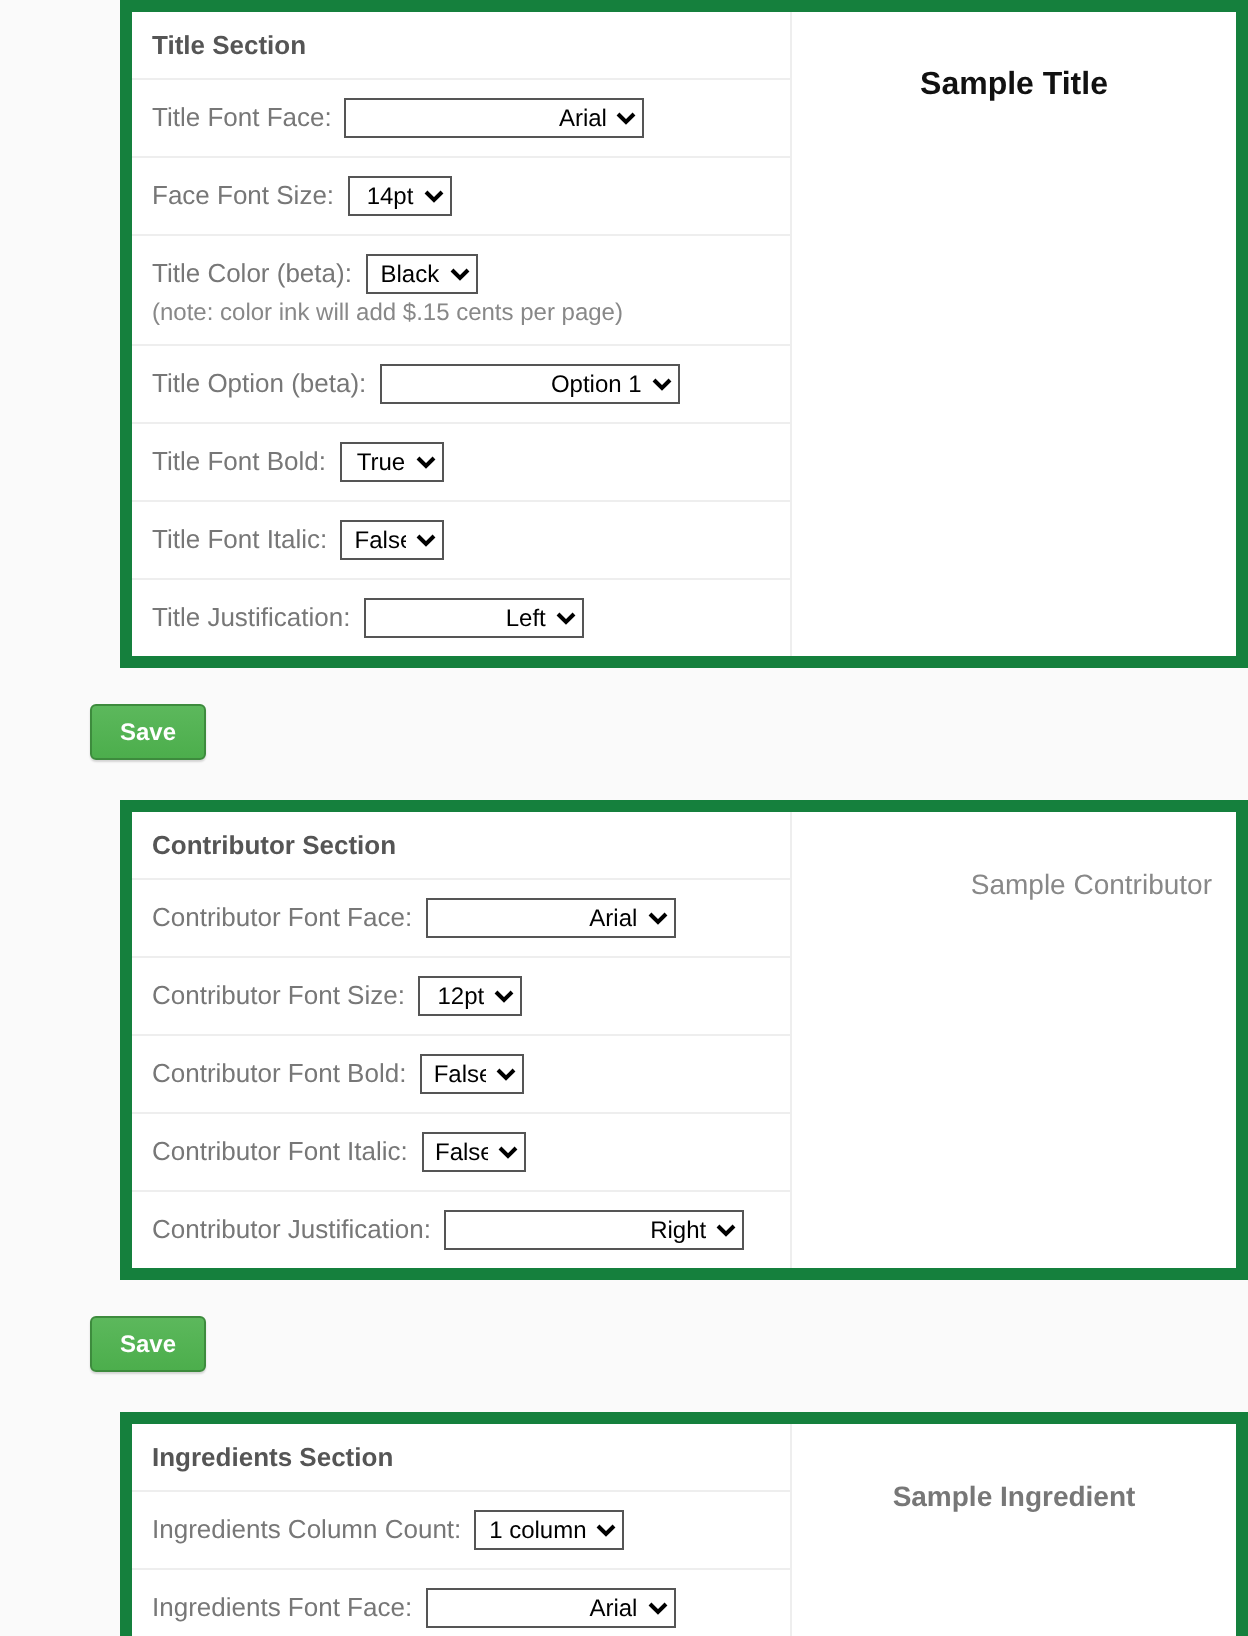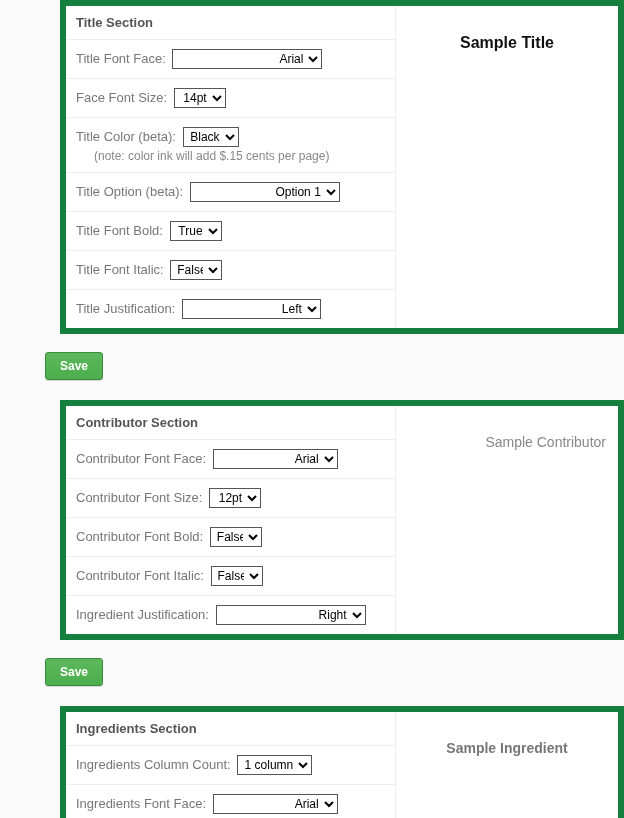--- a/index.html
+++ b/index.html
@@ -46,21 +46,20 @@
       border-bottom: none;
     }
     .row label {
       display: inline;
       margin-right: 3px;
     }
     .note {
       color: #888;
       font-size: 12px;
       margin-top: 2px;
-      margin-left: 18px;
     }
     select {
       font-family: Arial, sans-serif;
       font-size: 12px;
       border: 1px solid #555;
       background: #fff;
       padding: 1px 2px;
       height: 20px;
       text-align: right;
     }
@@ -136,21 +135,21 @@
       <select class="sel-sm"><option>True</option></select>
     </div>
 
     <div class="row">
       <label>Title Font Italic:</label>
       <select class="sel-sm"><option>False</option></select>
     </div>
 
     <div class="row">
       <label>Title Justification:</label>
-      <select class="sel-wide" style="width:139px"><option>Left</option></select>
+      <select class="sel-wide" style="width:110px"><option>Left</option></select>
     </div>
   </div>
   <div class="preview-col">
     <span class="preview-title">Sample Title</span>
   </div>
 </div>
 
 <button class="save-btn">Save</button>
 
 
@@ -172,21 +171,21 @@
       <label>Contributor Font Bold:</label>
       <select class="sel-sm"><option>False</option></select>
     </div>
 
     <div class="row">
       <label>Contributor Font Italic:</label>
       <select class="sel-sm"><option>False</option></select>
     </div>
 
     <div class="row">
-      <label>Ingredient Justification:</label>
+      <label>Contributor Justification:</label>
       <select class="sel-wide"><option>Right</option></select>
     </div>
   </div>
   <div class="preview-col">
     <span class="preview-contrib">Sample Contributor</span>
   </div>
 </div>
 
 <button class="save-btn">Save</button>
 

